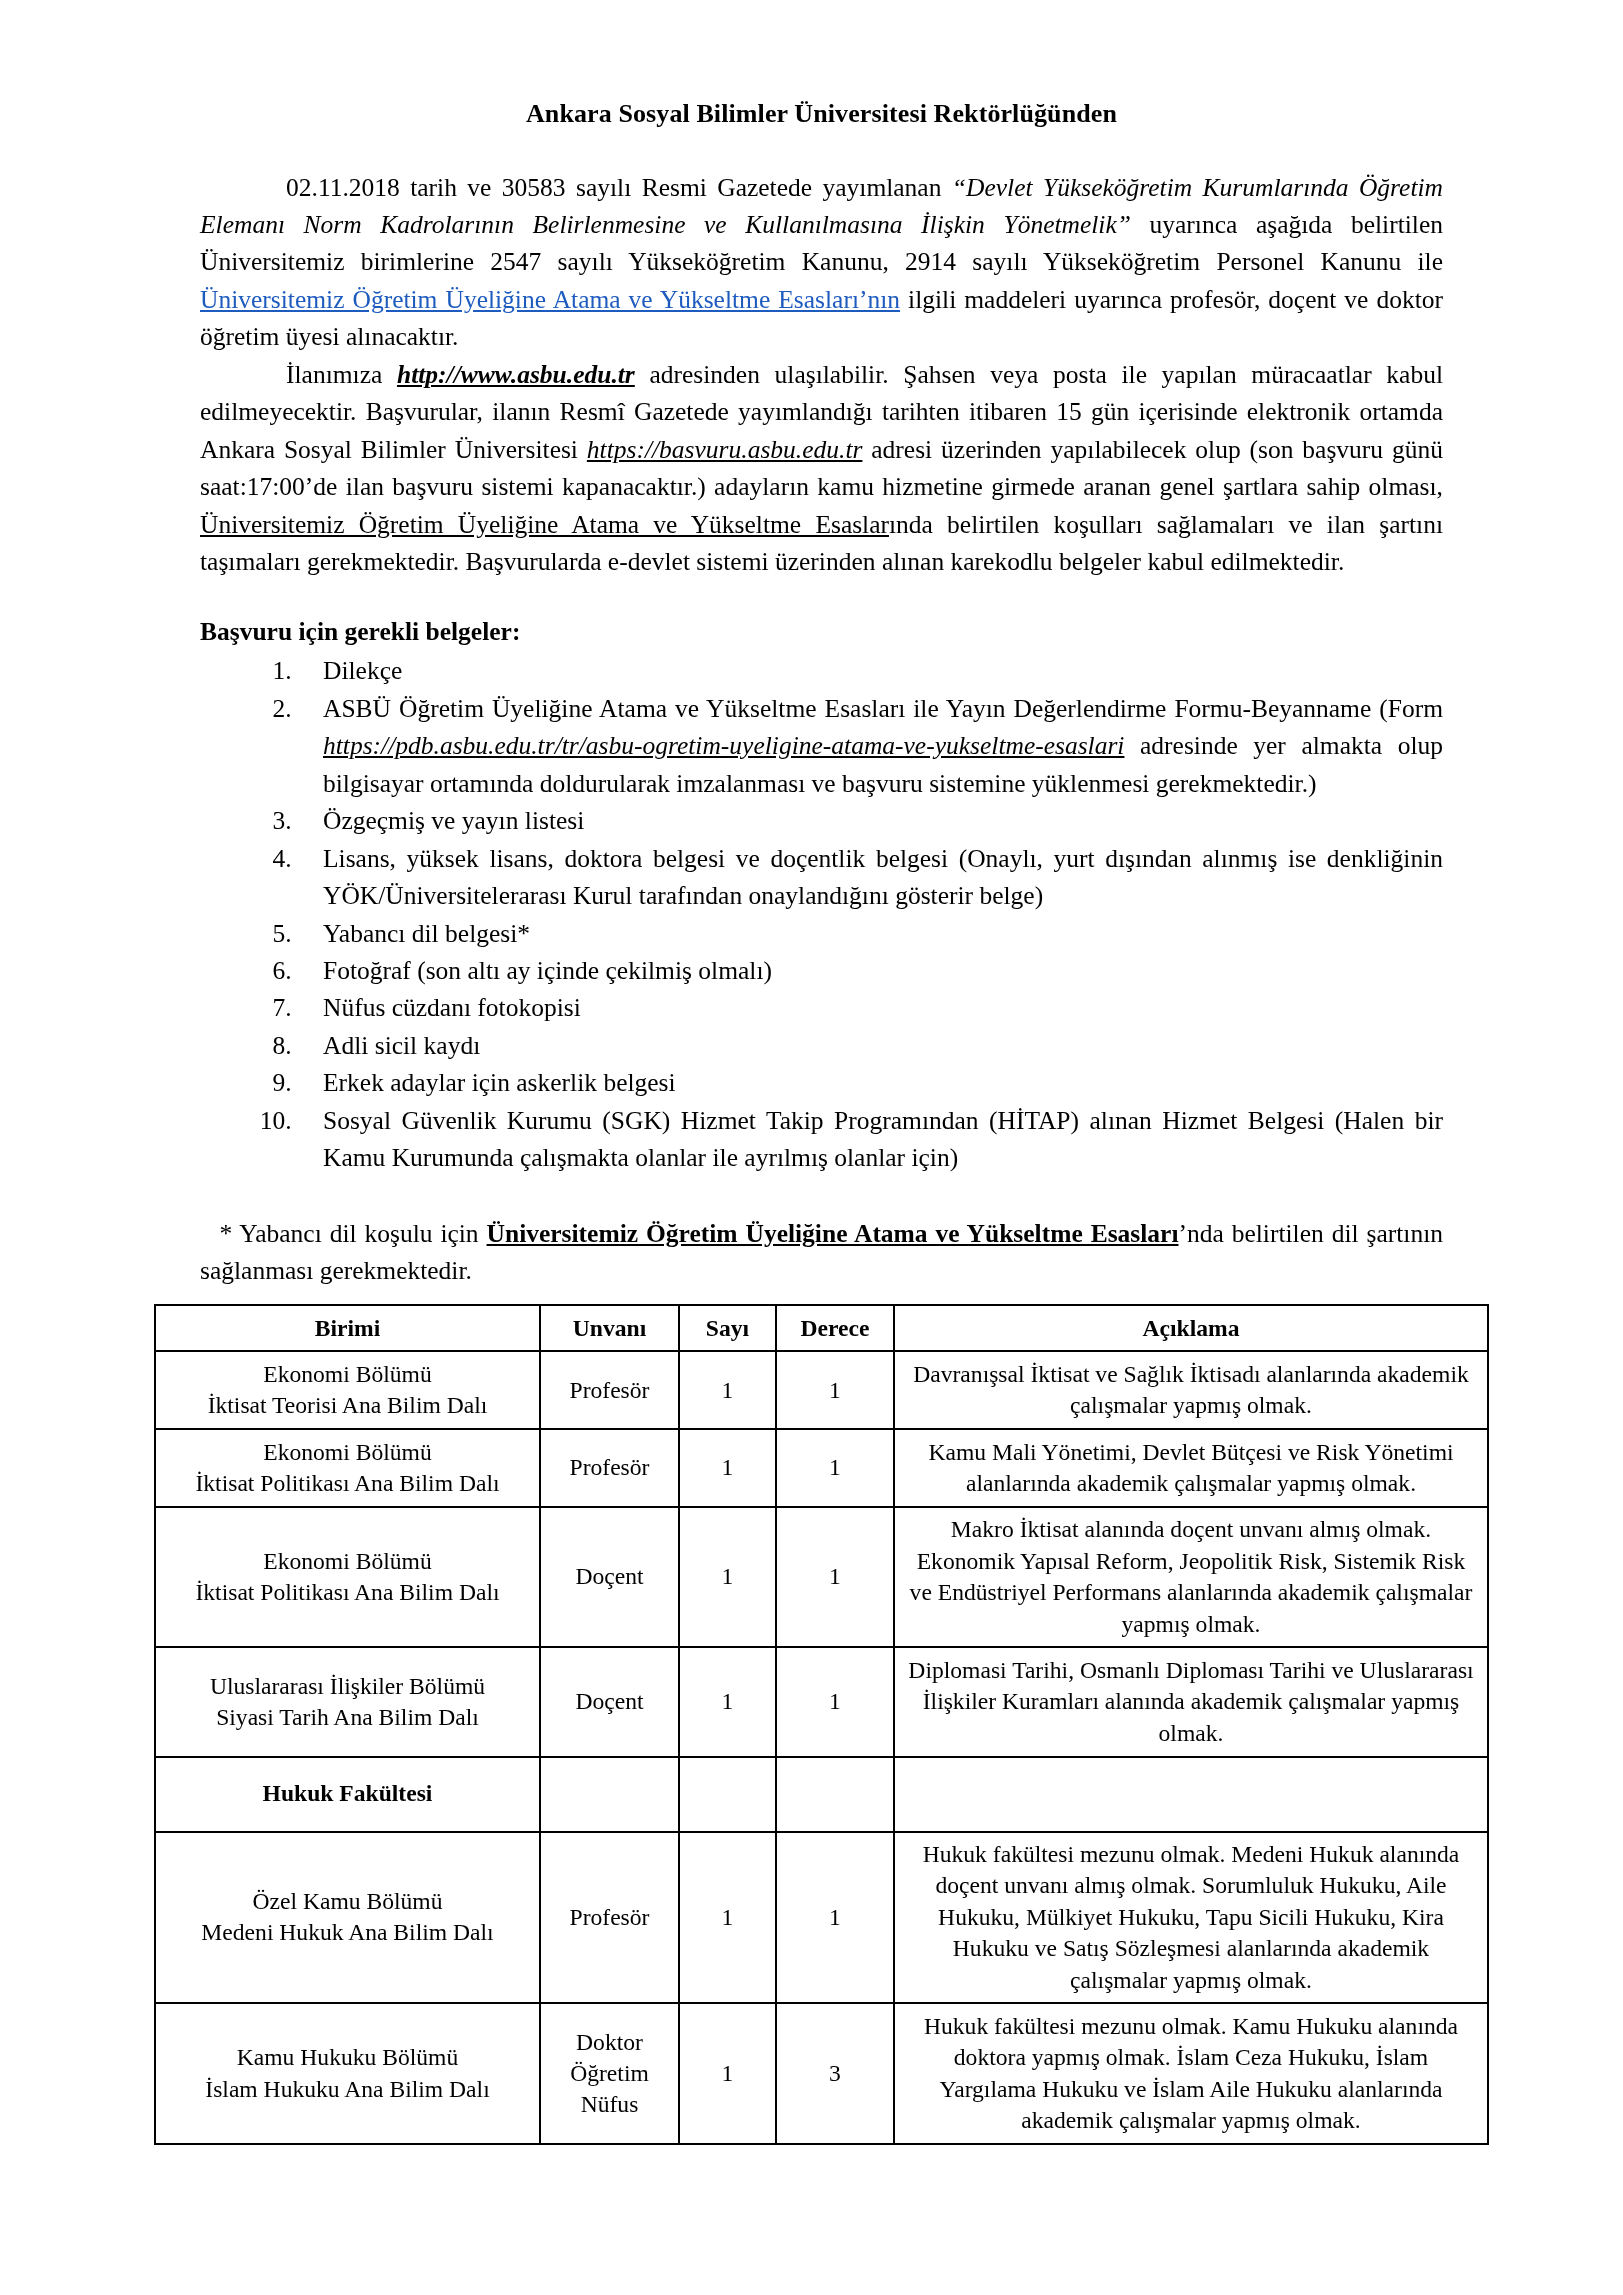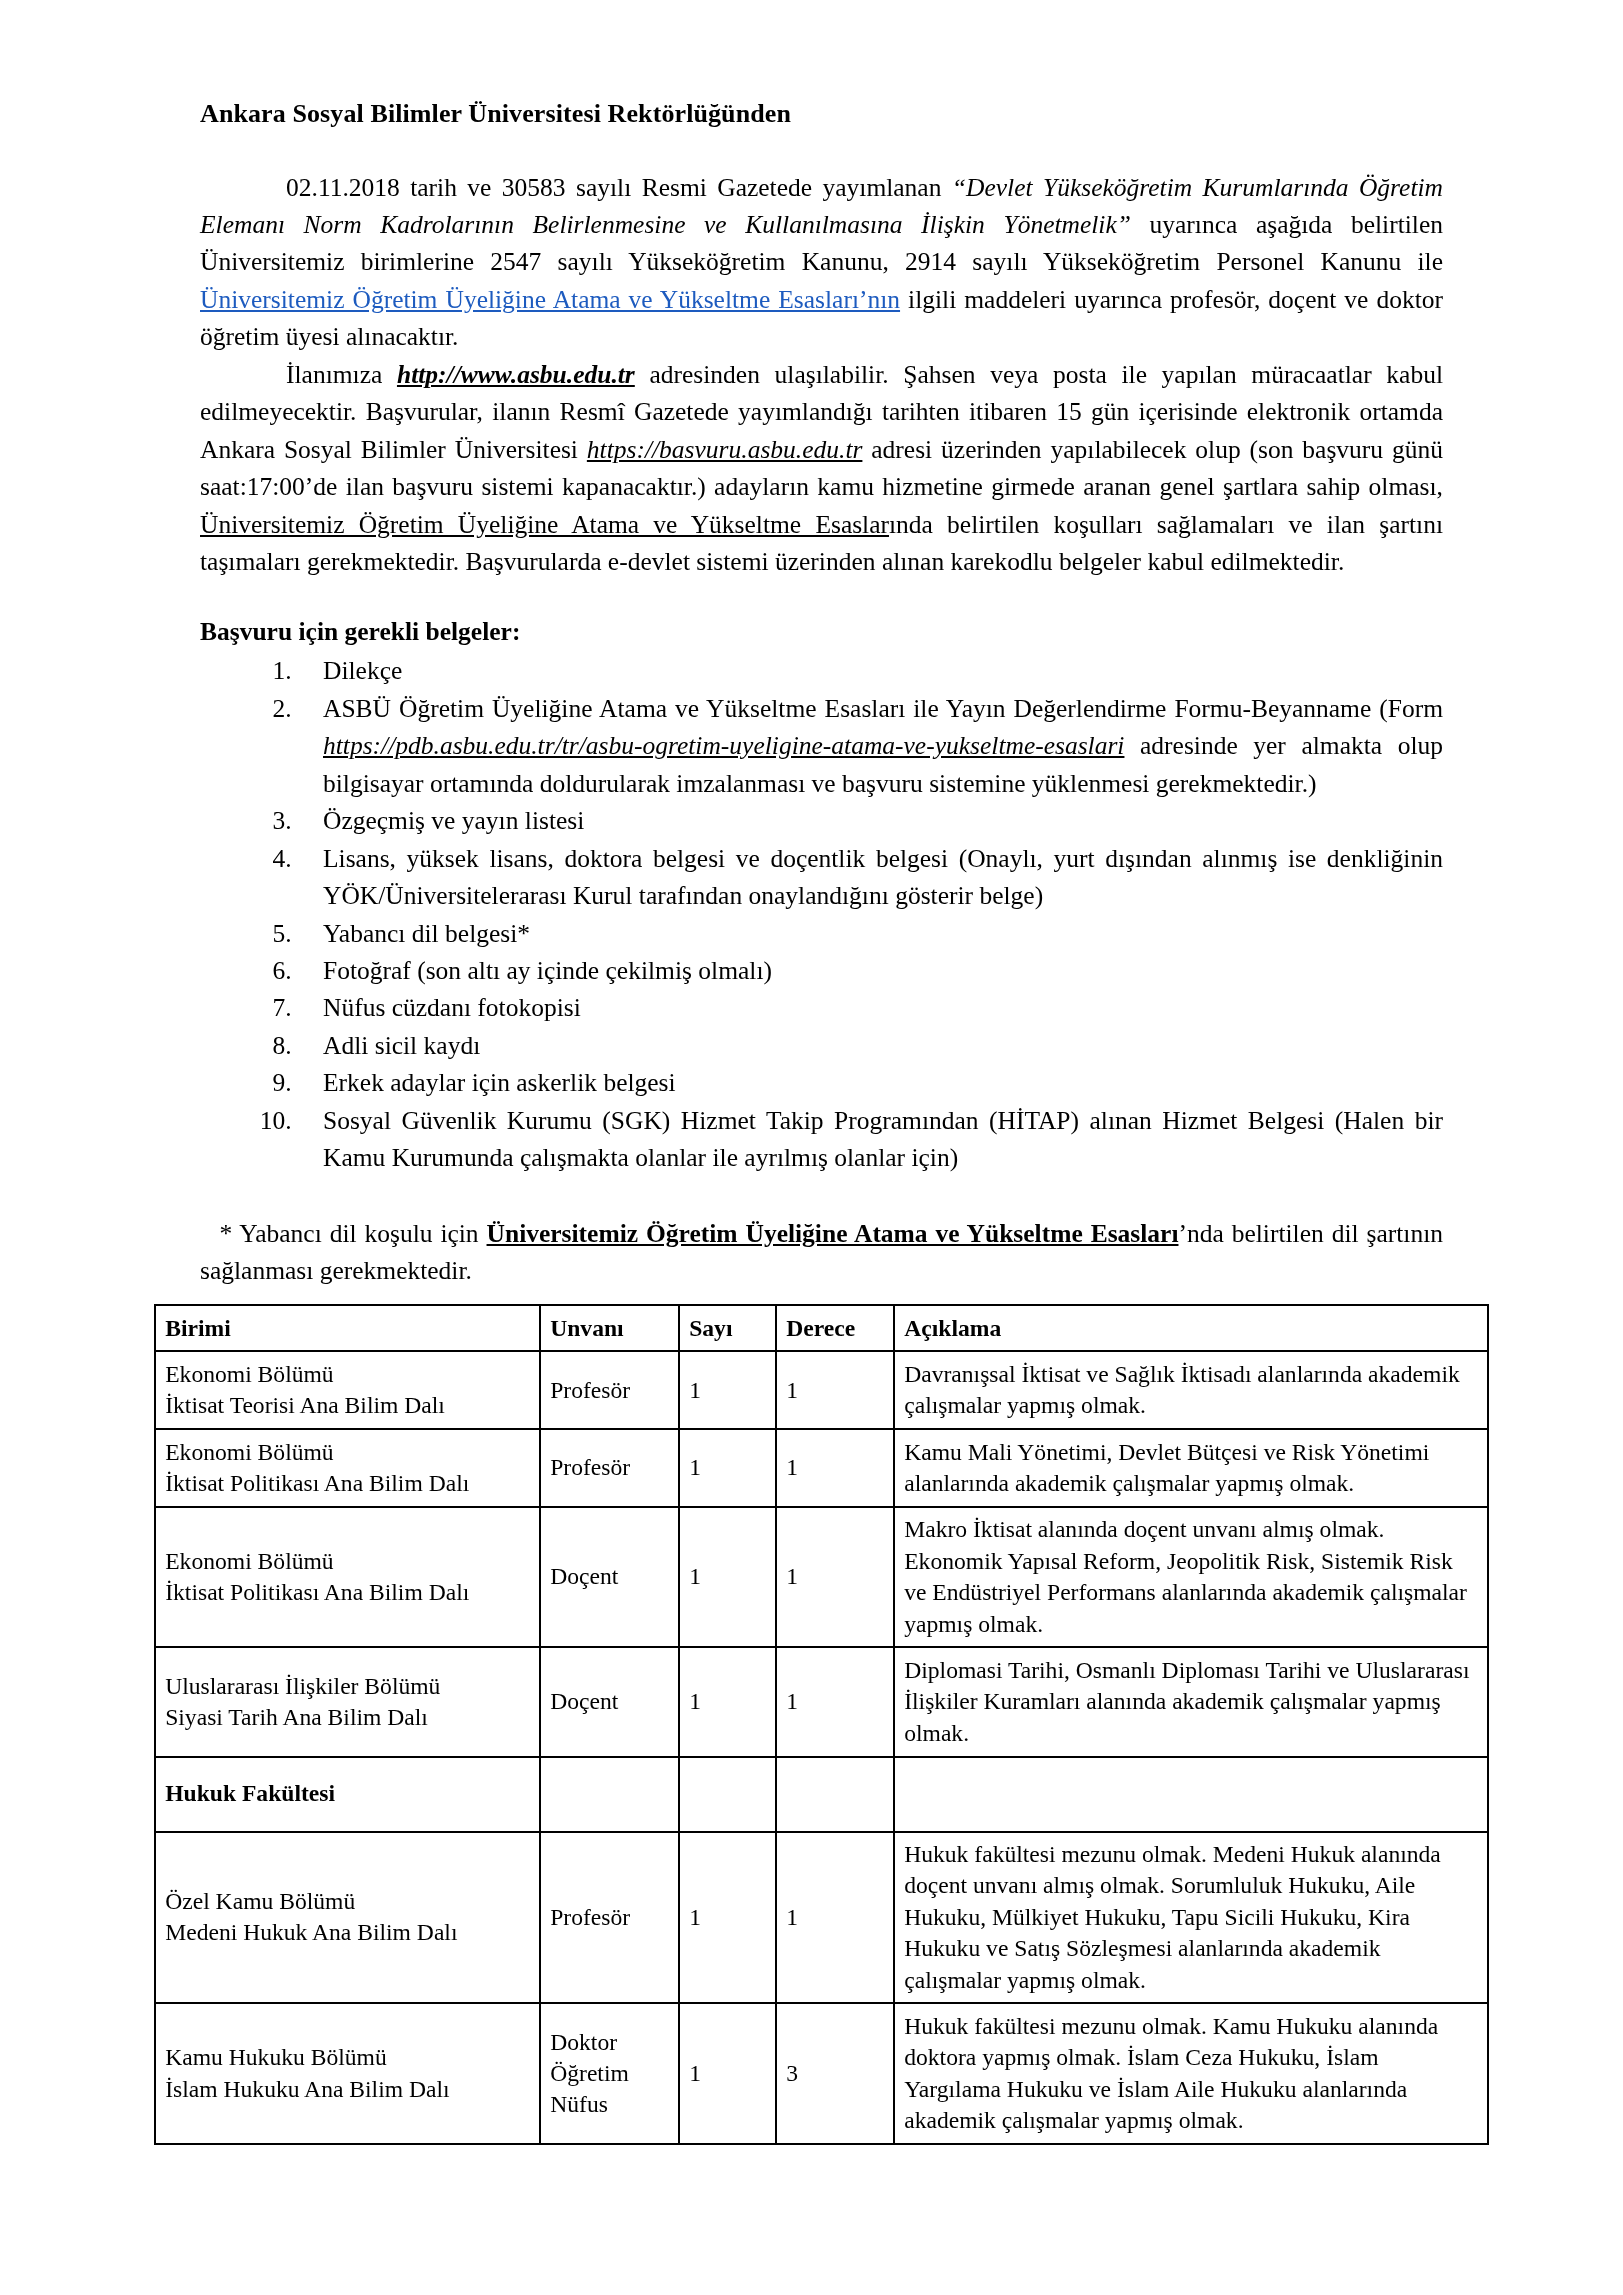--- a/index.html
+++ b/index.html
@@ -20,21 +20,21 @@
     padding: 0;
     overflow: hidden;
   }
   .content {
     position: absolute;
     left: 200px;
     top: 98px;
     width: 1243px;
   }
   .doc-title {
-    text-align: left;
+    text-align: center;
     font-weight: bold;
     font-size: 26px;
     line-height: 1.25;
     margin: 0 0 38px 0;
     letter-spacing: 0.1px;
   }
   p.body-par {
     margin: 0;
     font-size: 25.5px;
     line-height: 1.47;
@@ -104,21 +104,21 @@
     top: 1304px;
     width: 1335px;
     border-collapse: collapse;
     font-size: 23.6px;
     table-layout: fixed;
   }
   table.main-table td, table.main-table th {
     border: 2px solid #000000;
     padding: 6.5px 9.2px;
     vertical-align: middle;
-    text-align: left;
+    text-align: center;
     font-weight: normal;
     line-height: 1.33;
   }
   table.main-table th {
     font-weight: bold;
   }
   .col-birimi { width: 385px; }
   .col-unvani { width: 139px; }
   .col-sayi   { width: 97px; }
   .col-derece { width: 118px; }

